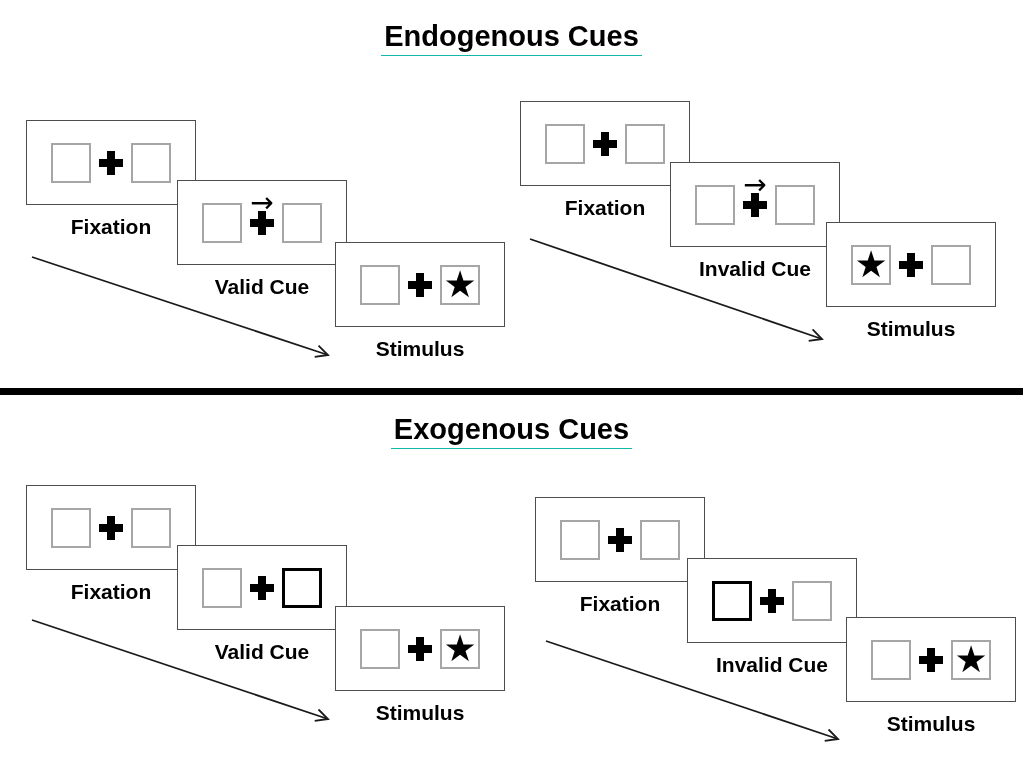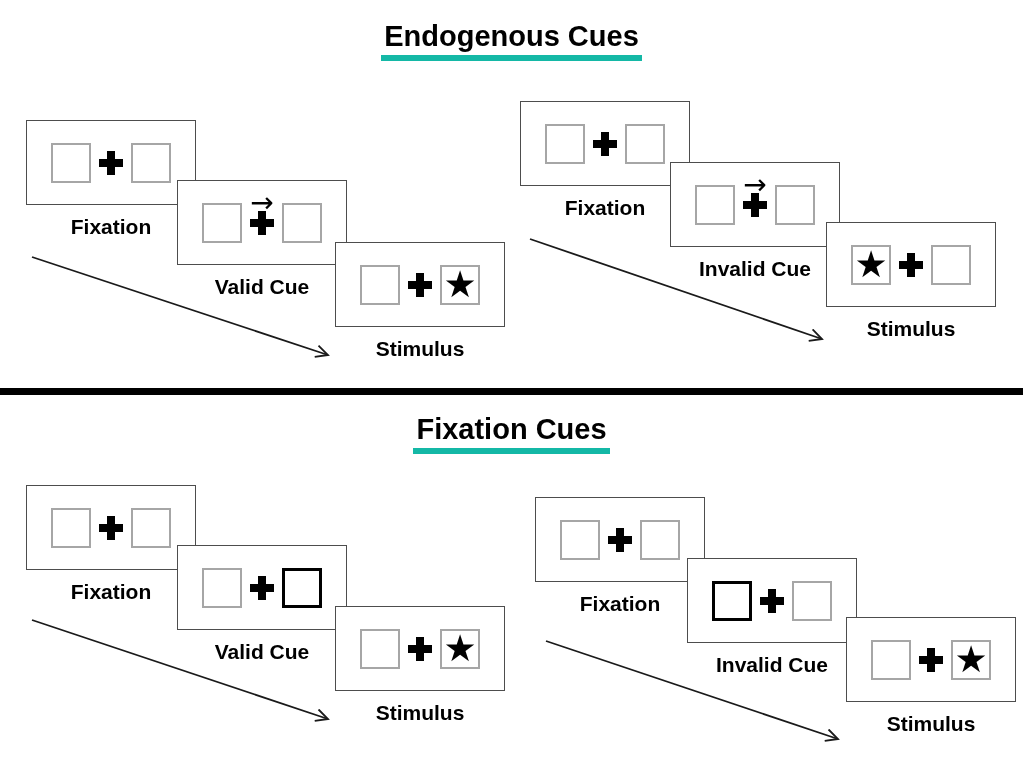--- a/index.html
+++ b/index.html
@@ -6,21 +6,21 @@
   body{
     width:1023px;height:767px;position:relative;background:#ffffff;
     font-family:"Liberation Sans", sans-serif;overflow:hidden;
   }
   .arrows{position:absolute;left:0;top:0;z-index:1;pointer-events:none;}
   .arrows line{stroke:#1a1a1a;stroke-width:1.8;}
 
   .section-title{position:absolute;left:0;width:100%;text-align:center;z-index:3;}
   .section-title .title-text{
     display:inline-block;font-weight:bold;font-size:29px;color:#000;
-    border-bottom:6px solid #14b8a6;padding:0 3px 2px 3px;line-height:1.15;
+    border-bottom:1px solid #14b8a6;padding:0 3px 2px 3px;line-height:1.15;
   }
 
   .divider{position:absolute;left:0;width:100%;height:7px;background:#000;z-index:3;}
 
   .panel{
     position:absolute;width:170px;height:85px;box-sizing:border-box;
     background:#fff;border:1px solid #4d4d4d;z-index:2;
     display:flex;align-items:center;justify-content:center;
   }
   .sq{
@@ -124,21 +124,21 @@
   <div class="cross-wrap">
       <div class="cross"></div>
     </div>
   <div class="sq"></div>
 </div>
 <div class="plabel" style="left:826px;top:318px">Stimulus</div>
 
 <div class="divider" style="top:388px"></div>
 
 <div class="section-title" style="top:413px">
-  <span class="title-text">Fixation Cues</span>
+  <span class="title-text">Exogenous Cues</span>
 </div>
 
 <div class="panel" style="left:26px;top:485px">
   <div class="sq"></div>
   <div class="cross-wrap">
       <div class="cross"></div>
     </div>
   <div class="sq"></div>
 </div>
 <div class="plabel" style="left:26px;top:581px">Fixation</div>

